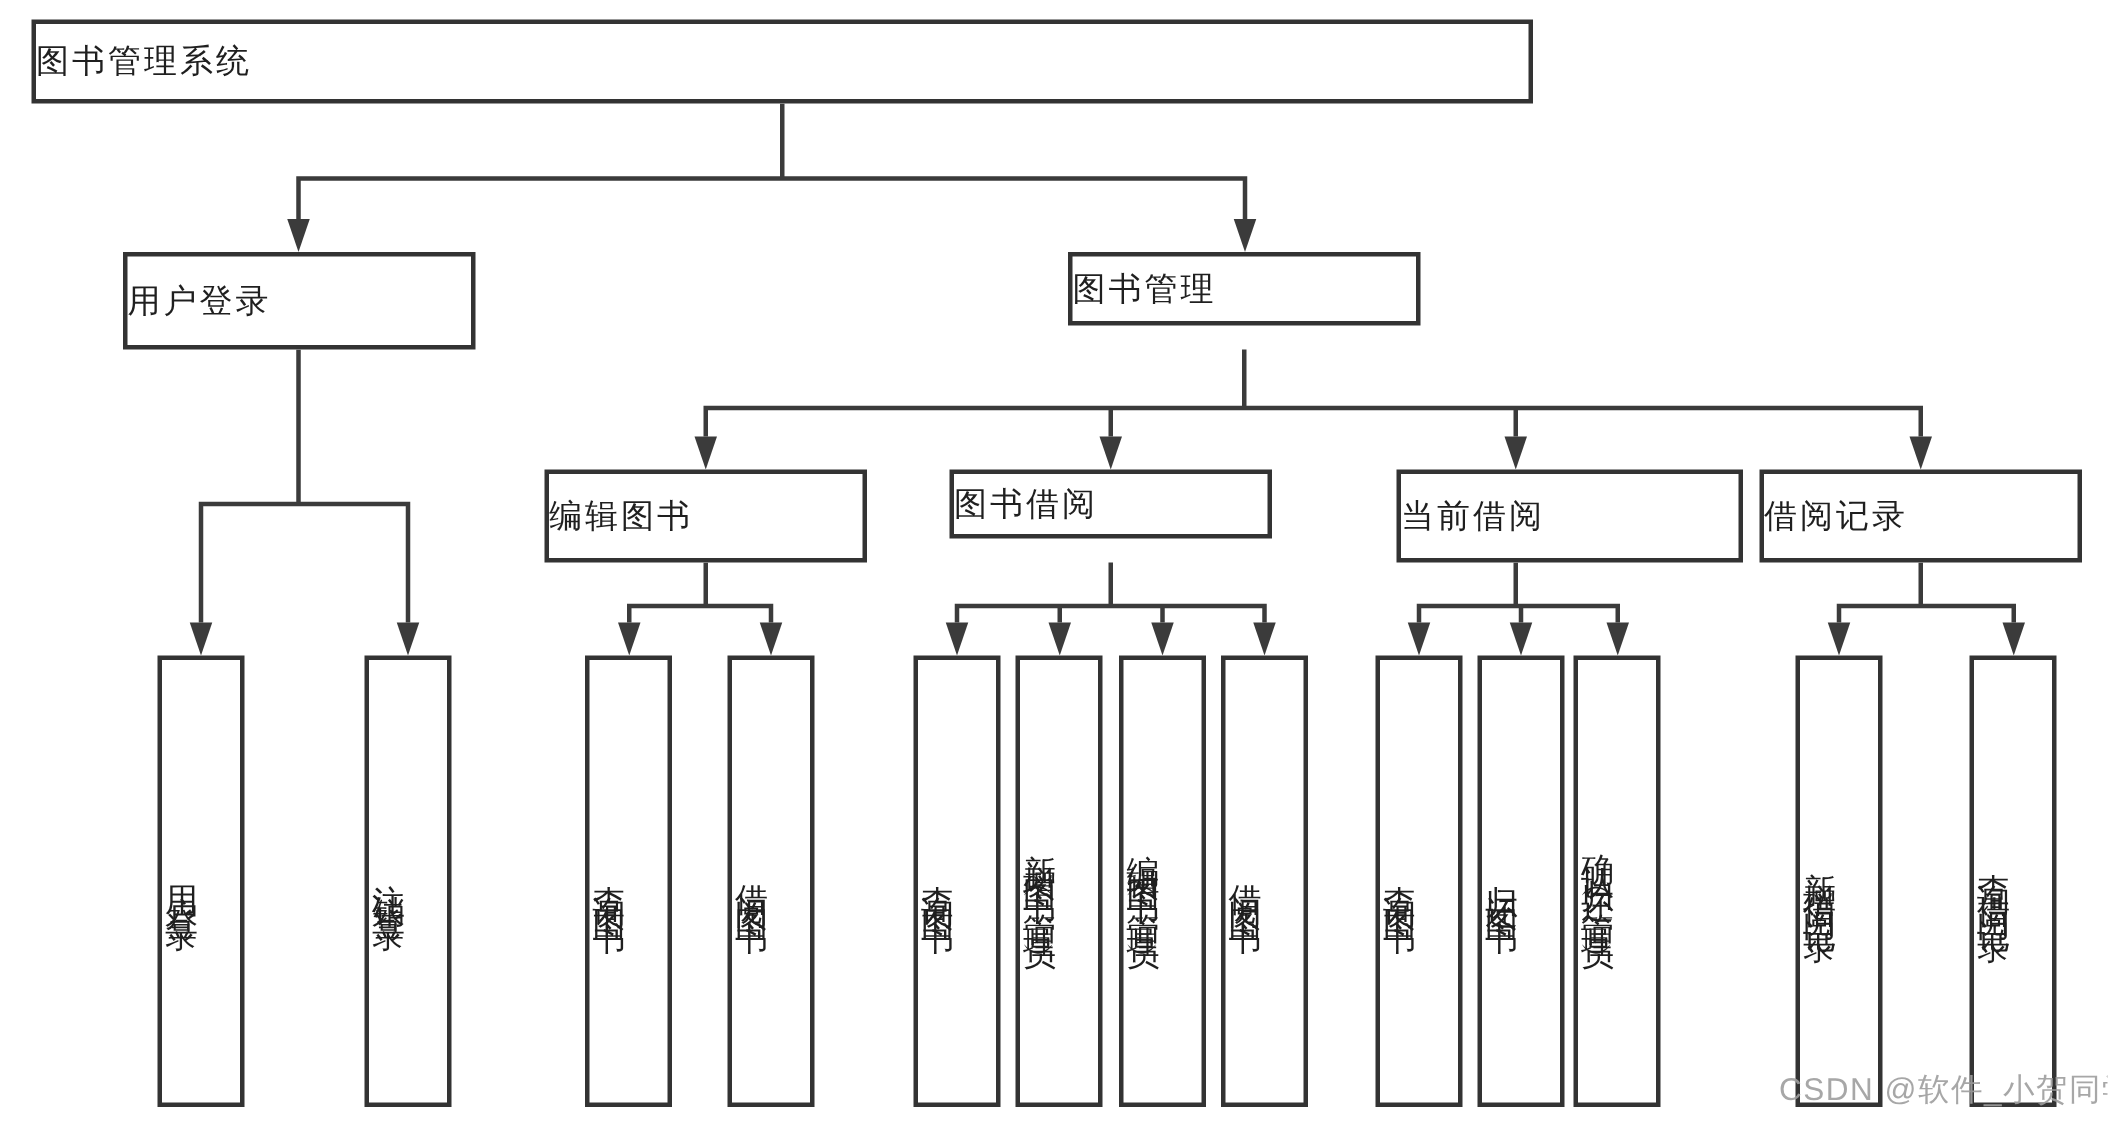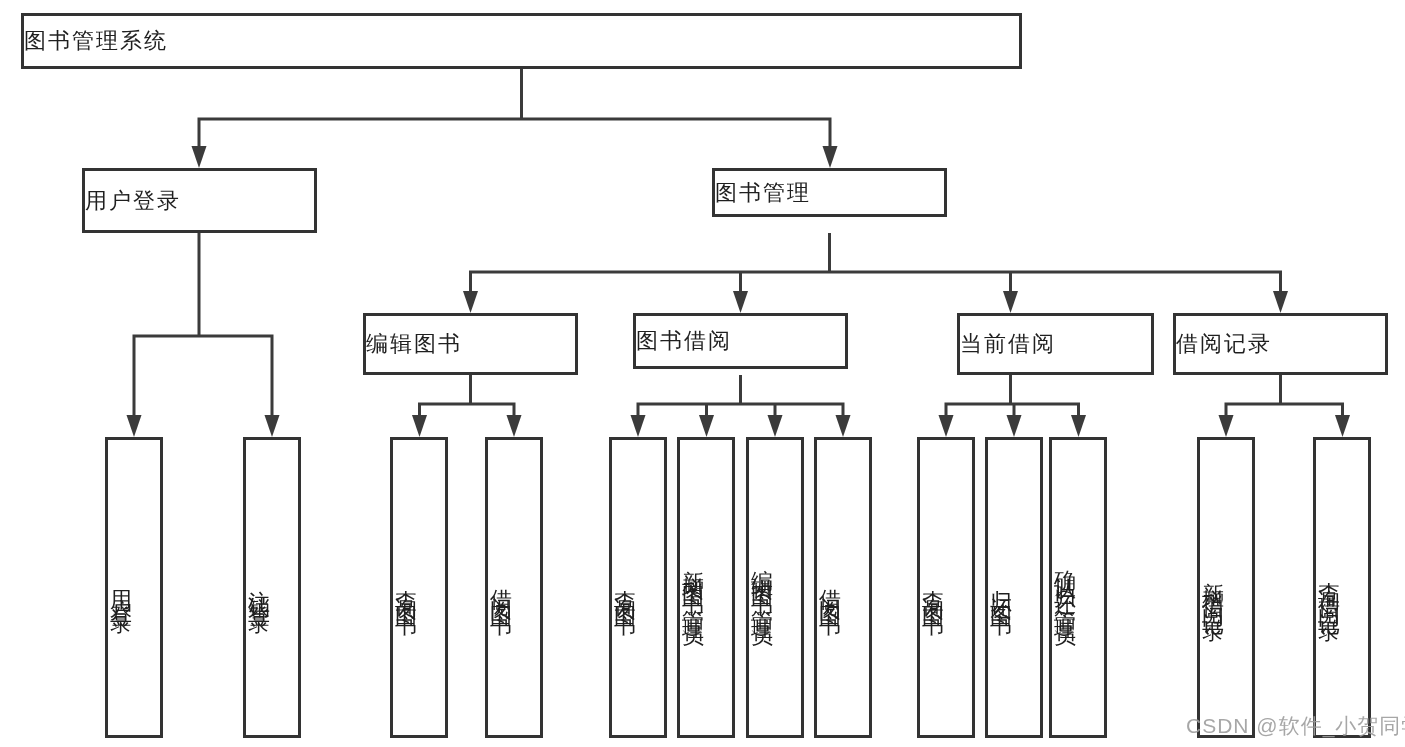--- a/index.html
+++ b/index.html
@@ -83,24 +83,24 @@
   <div class="node h" style="left:82px;top:168px;width:235px;height:65px">
     <span>用户登录</span>
   </div>
   <div class="node h" style="left:712px;top:168px;width:235px;height:49px">
     <span>图书管理</span>
   </div>
 
   <div class="node h" style="left:363px;top:313px;width:215px;height:62px">
     <span>编辑图书</span>
   </div>
-  <div class="node h" style="left:633px;top:313px;width:215px;height:56px">
+  <div class="node h" style="left:633px;top:313px;width:215px;height:46px">
     <span>图书借阅</span>
   </div>
-  <div class="node h" style="left:957px;top:313px;width:197px;height:62px">
+  <div class="node h" style="left:931px;top:313px;width:231px;height:62px">
     <span>当前借阅</span>
   </div>
   <div class="node h" style="left:1173px;top:313px;width:215px;height:62px">
     <span>借阅记录</span>
   </div>
 
   <div class="node v" style="left:105px;top:437px;width:58px;height:301px">
     <span>用户登录</span>
   </div>
   <div class="node v" style="left:243px;top:437px;width:58px;height:301px">

